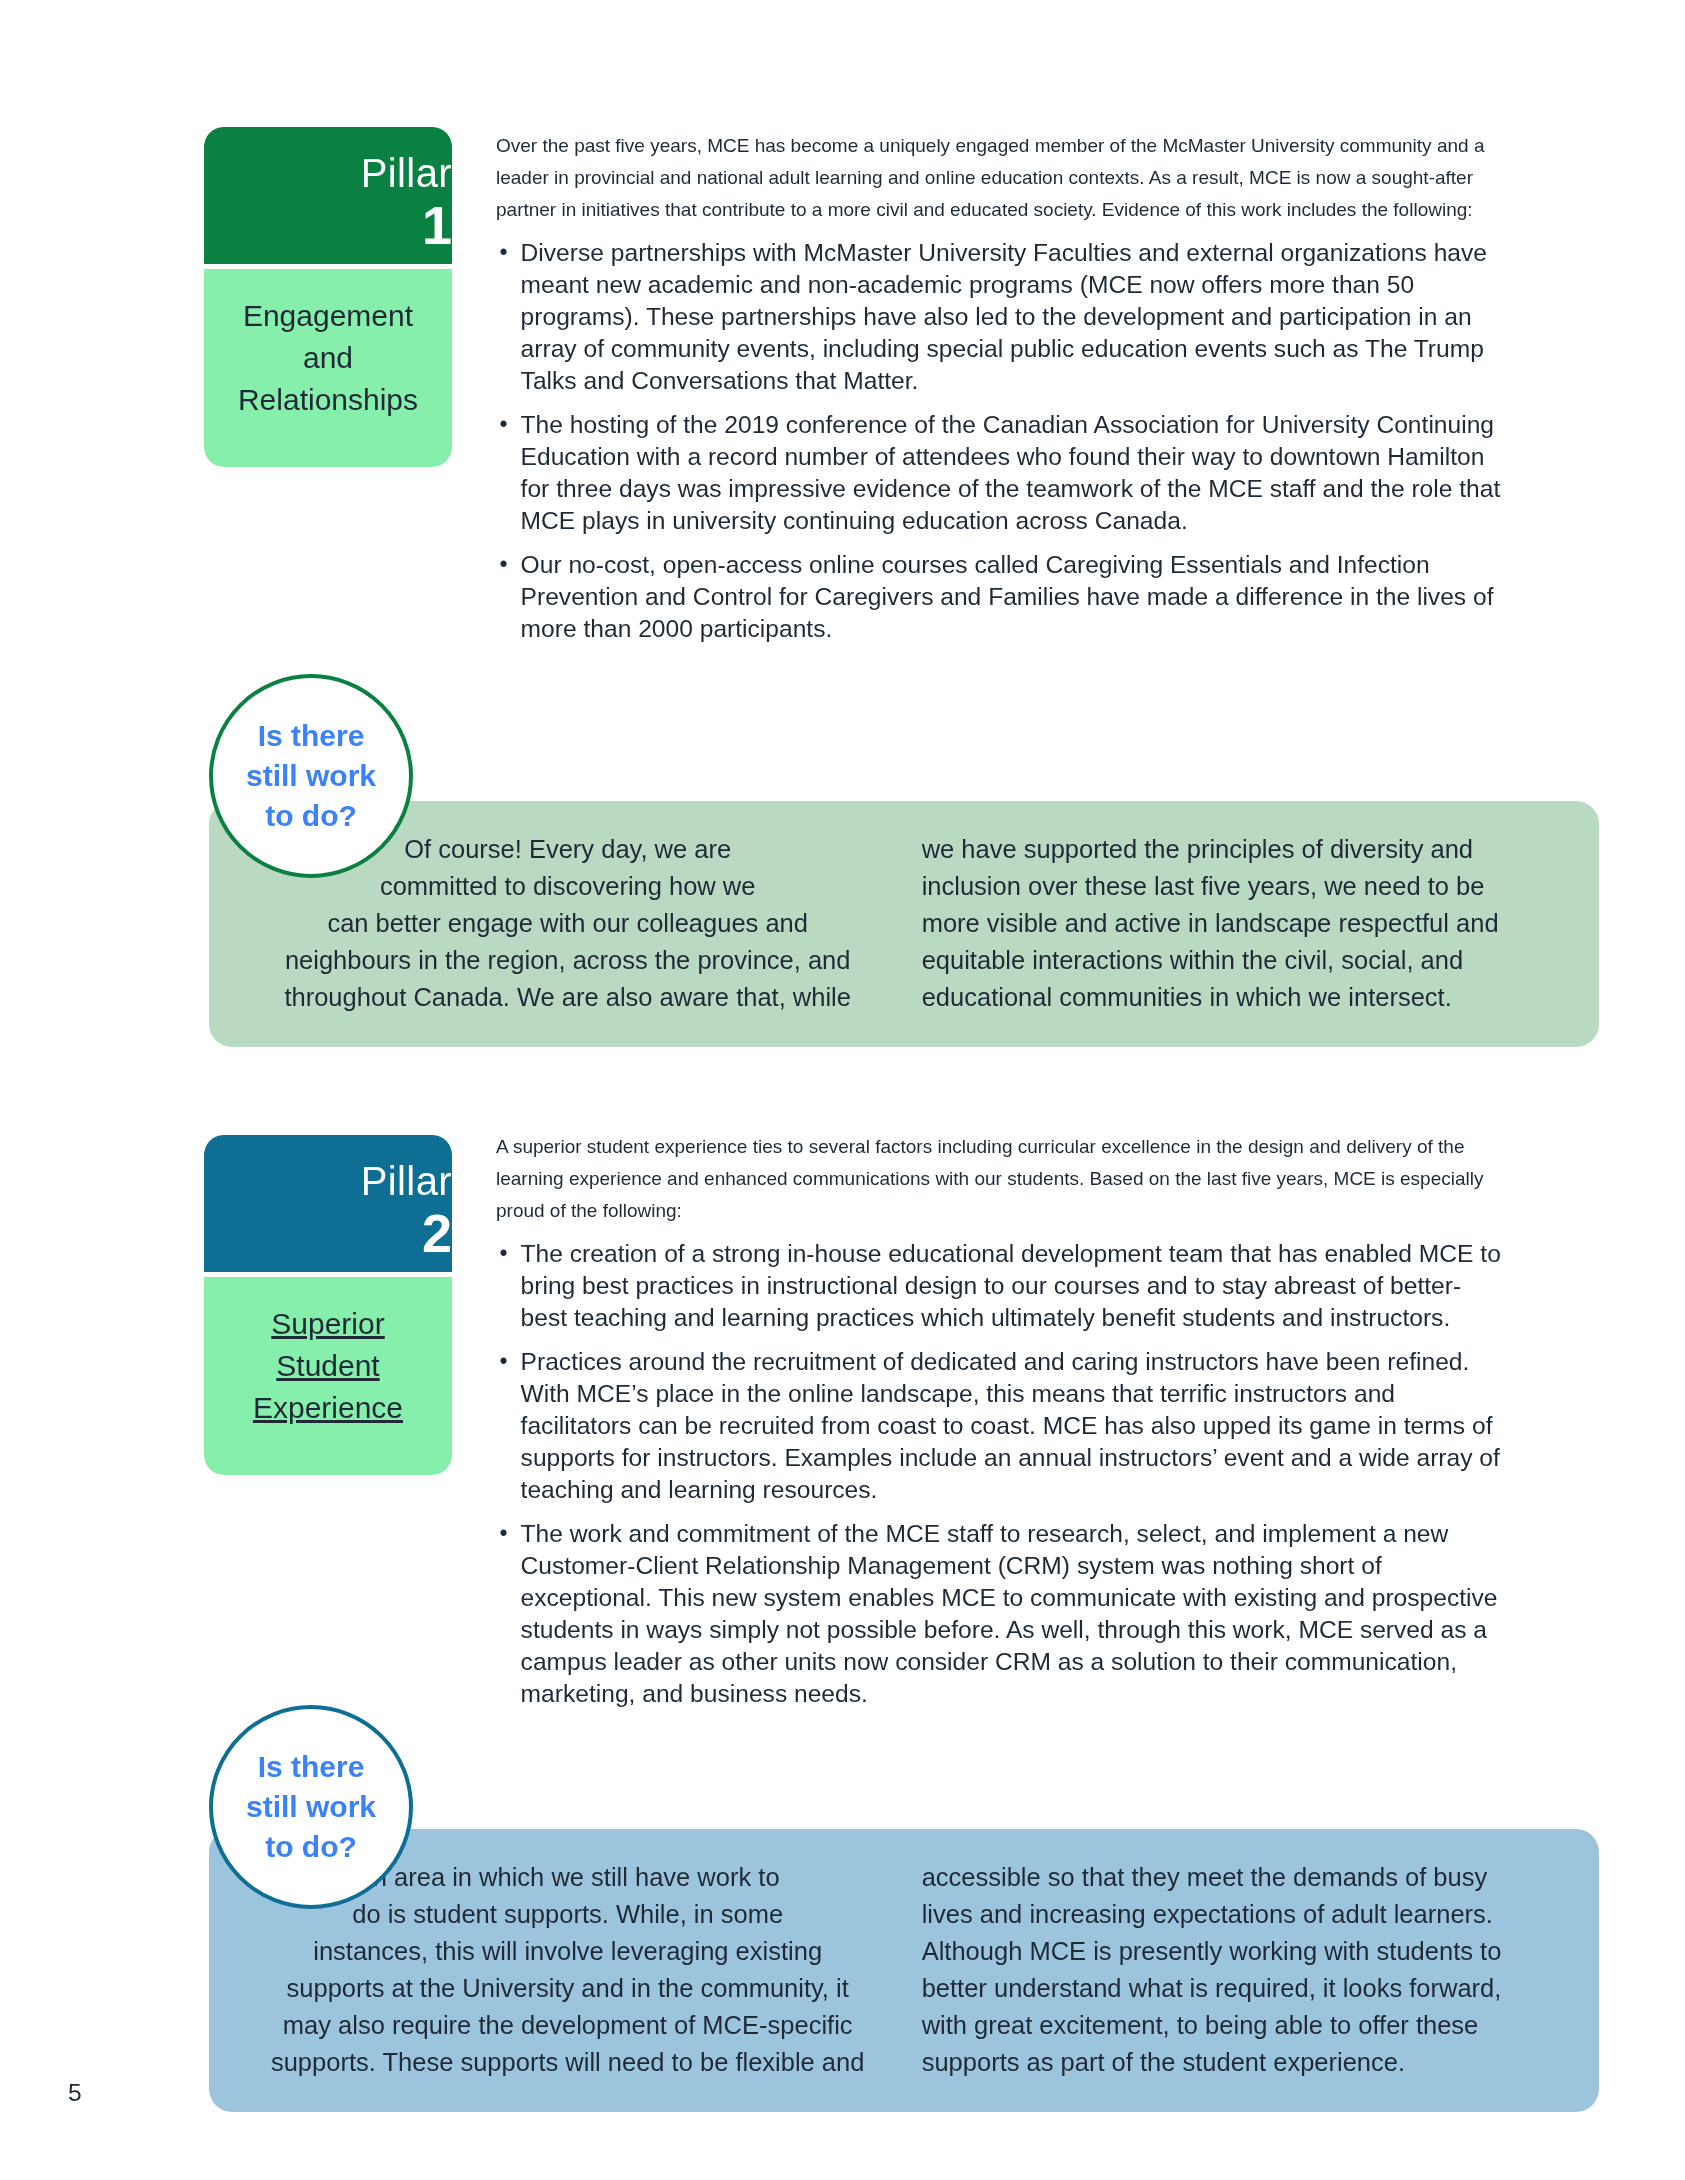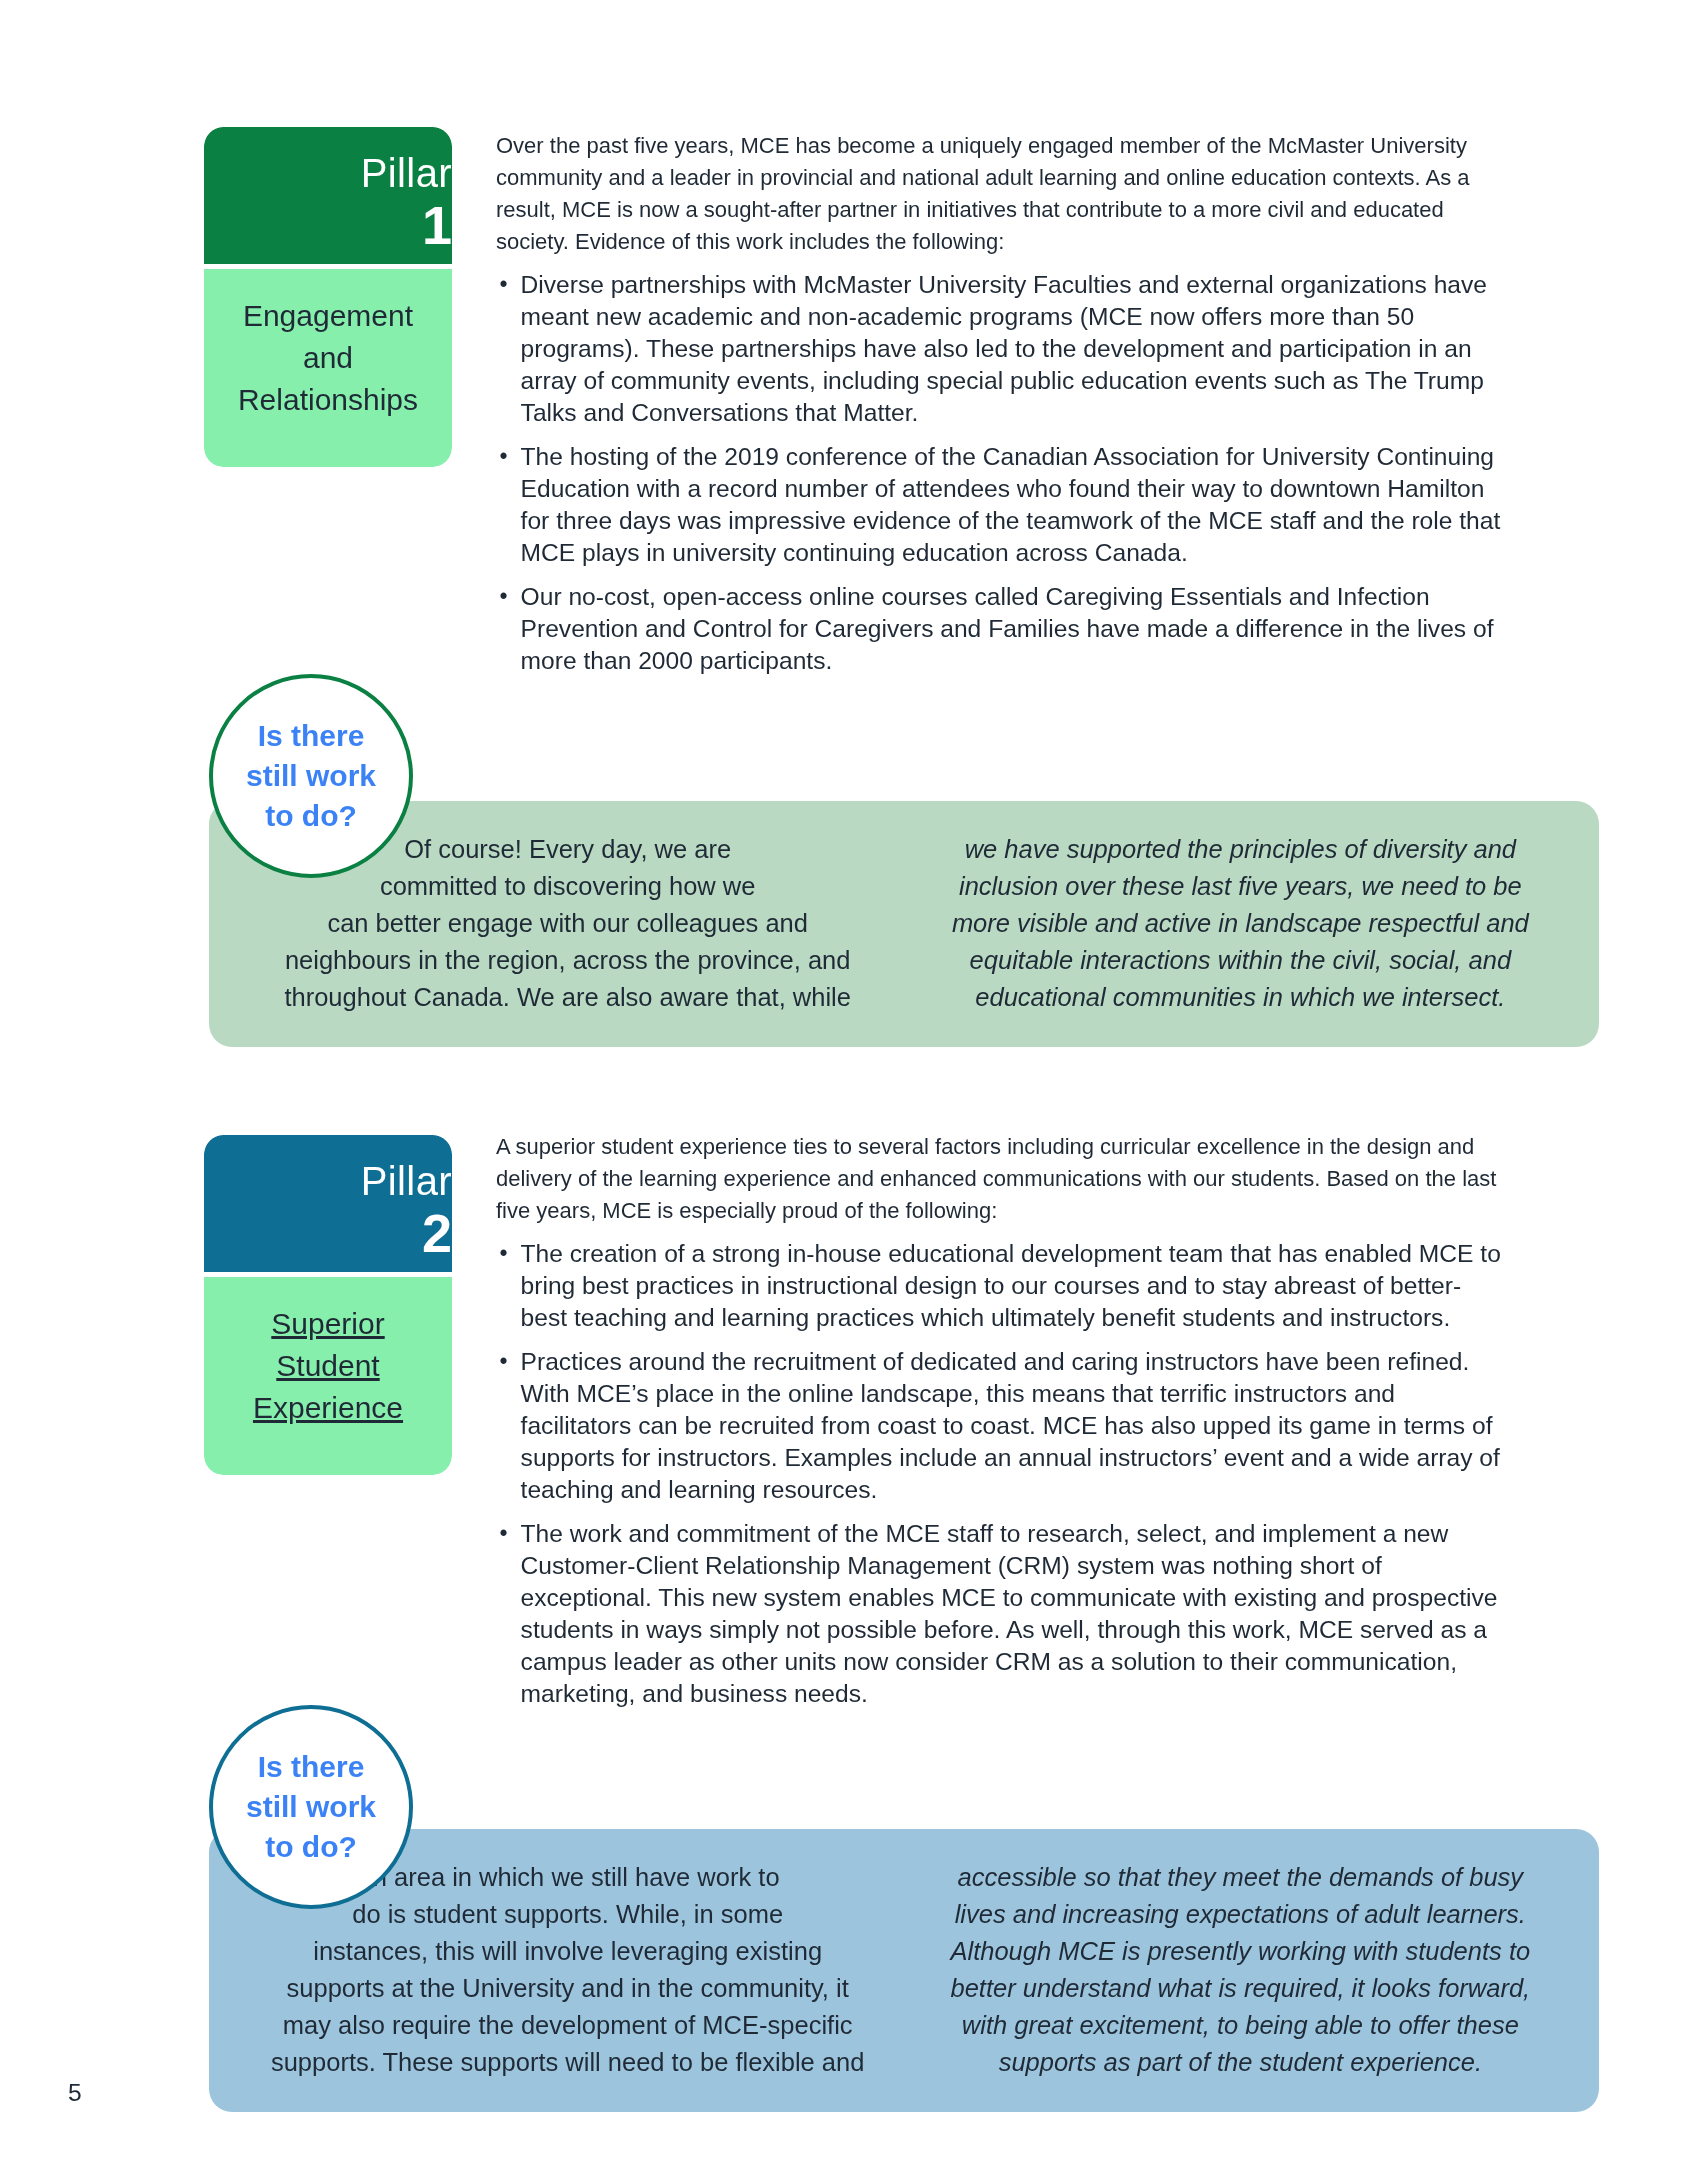--- a/index.html
+++ b/index.html
@@ -71,21 +71,21 @@
   
   .blue-head { background: #0e6e93; }
   .blue-body { background: #86efac; text-decoration: underline; }
 
   
   .text-col {
     position: absolute;
     width: 1009px;
   }
   .intro {
-    font-size: 22px;
+    font-size: 19px;
     line-height: 32px;
     margin: 0 0 10.5px 0;
     font-stretch: condensed;
   }
   ul.bullets {
     list-style: none;
     margin: 0;
     padding: 0;
   }
   ul.bullets li {
@@ -118,23 +118,22 @@
     font-size: 25.5px;
     line-height: 37px;
     color: #1f2a36;
     font-stretch: condensed;
   }
   .callout .col.left {
     text-align: center;
     padding-right: 16px;
   }
   .callout .col.right {
-    text-align: center;
+    text-align: left;
     padding-left: 19.3px;
-    font-style: italic;
   }
   .callout .col.left .ln,
   .callout .col.right .ln { display: block; white-space: nowrap; }
 
   .callout-green { background: #b9d9c3; }
   .callout-blue  { background: #9cc5dd; }
 
   
   .badge {
     position: absolute;

